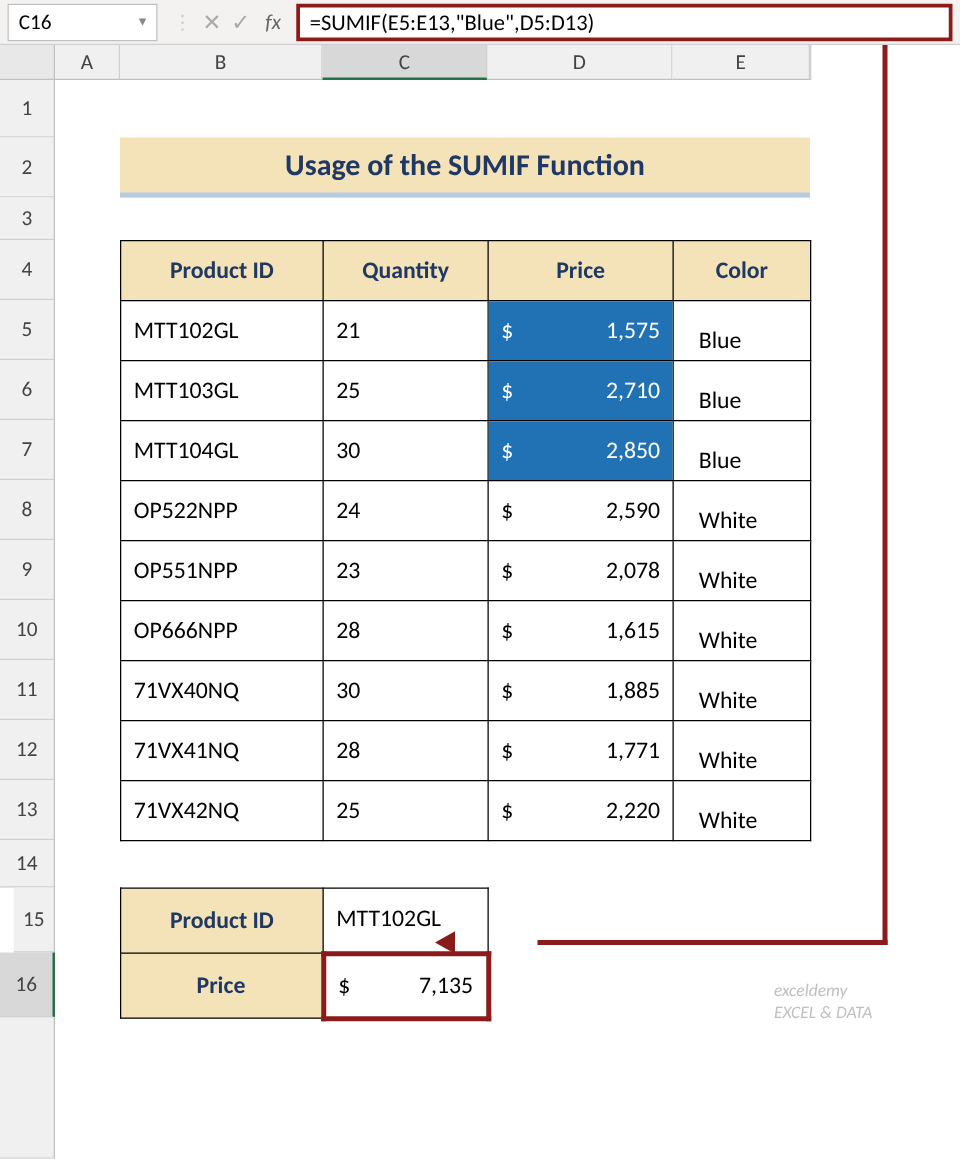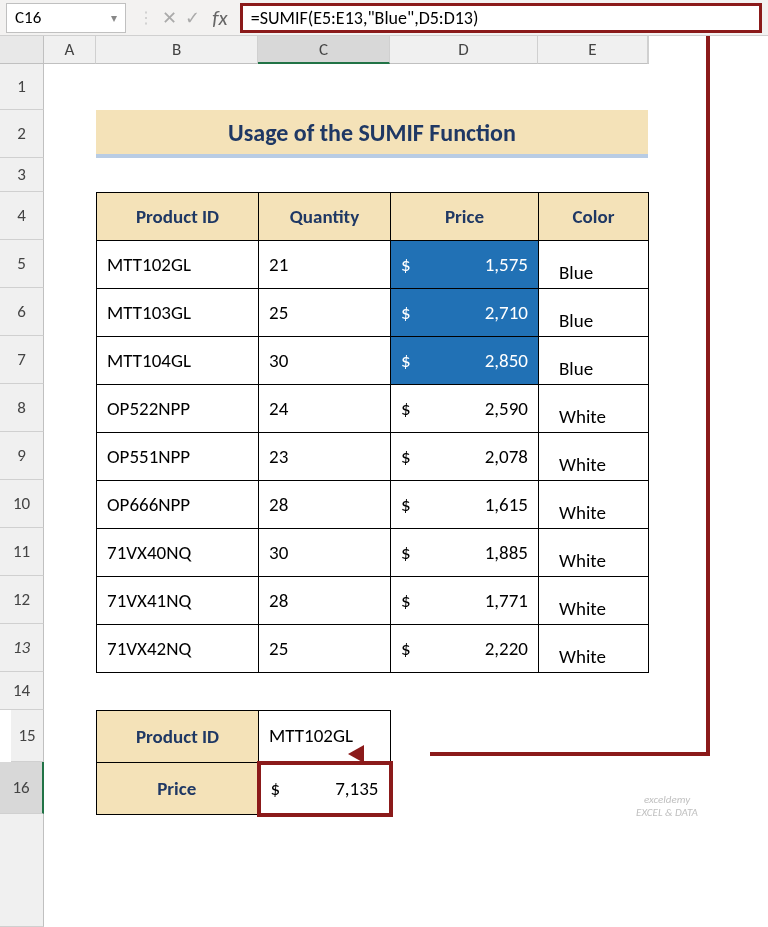--- a/index.html
+++ b/index.html
@@ -43,21 +43,21 @@
       color: #888;
       padding: 0 6px;
     }
     .fx-btn {
       font-size: 18px;
       color: #aaa;
       cursor: pointer;
     }
     .fx-label {
       font-style: italic;
-      font-size: 21px;
+      font-size: 17px;
       color: #666;
       margin-left: 4px;
     }
     .formula-bar {
       flex: 1;
       height: 30px;
       background: #ffffff;
       border: 3px solid #8b1a1a;
       display: flex;
       align-items: center;
@@ -227,24 +227,24 @@
       width: 0;
       height: 0;
       border-top: 9px solid transparent;
       border-bottom: 9px solid transparent;
       border-right: 16px solid #8b1a1a;
     }
     .watermark {
       position: absolute;
       right: 70px;
       bottom: 108px;
-      font-size: 11px;
+      font-size: 14px;
       color: #c0c0c0;
       font-style: italic;
-      text-align: center;
+      text-align: left;
       line-height: 1.2;
     }
   </style>
 </head>
 <body>
 
 <div class="name-box-bar">
   <div class="name-box">
     <span>C16</span>
     <span class="name-box-arrow">▾</span>
@@ -280,21 +280,21 @@
           <div class="row-header" style="height: 34px;">3</div>
           <div class="row-header" style="height: 48px;">4</div>
           <div class="row-header" style="height: 48px;">5</div>
           <div class="row-header" style="height: 48px;">6</div>
           <div class="row-header" style="height: 48px;">7</div>
           <div class="row-header" style="height: 48px;">8</div>
           <div class="row-header" style="height: 48px;">9</div>
           <div class="row-header" style="height: 48px;">10</div>
           <div class="row-header" style="height: 48px;">11</div>
           <div class="row-header" style="height: 48px;">12</div>
-          <div class="row-header" style="height: 48px; font-style: italic;">13</div>
+          <div class="row-header" style="height: 48px;">13</div>
           <div class="row-header" style="height: 38px;">14</div>
           <div class="row-header" style="height: 52px; margin-left: 11px;">15</div>
           <div class="row-header active" style="height: 52px;">16</div>
           <div class="row-header" style="flex: 1 1 0%;"></div>
         </div>
       <div class="cells-area">
 
         <div class="title-cell">
           <span>Usage of the SUMIF Function</span>
         </div>

